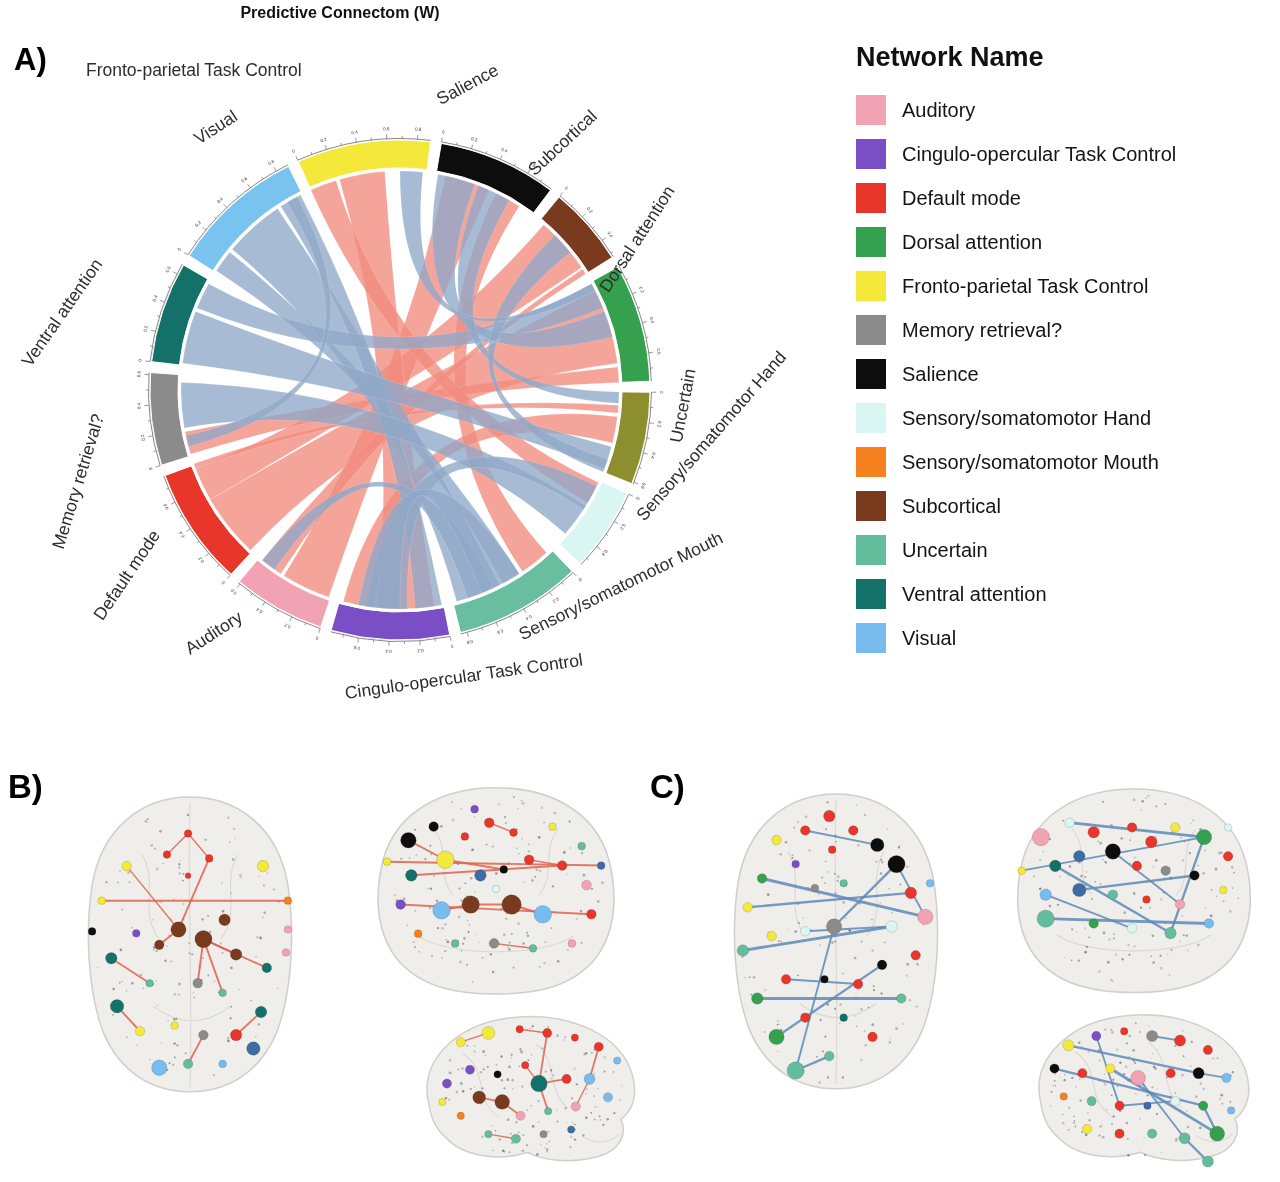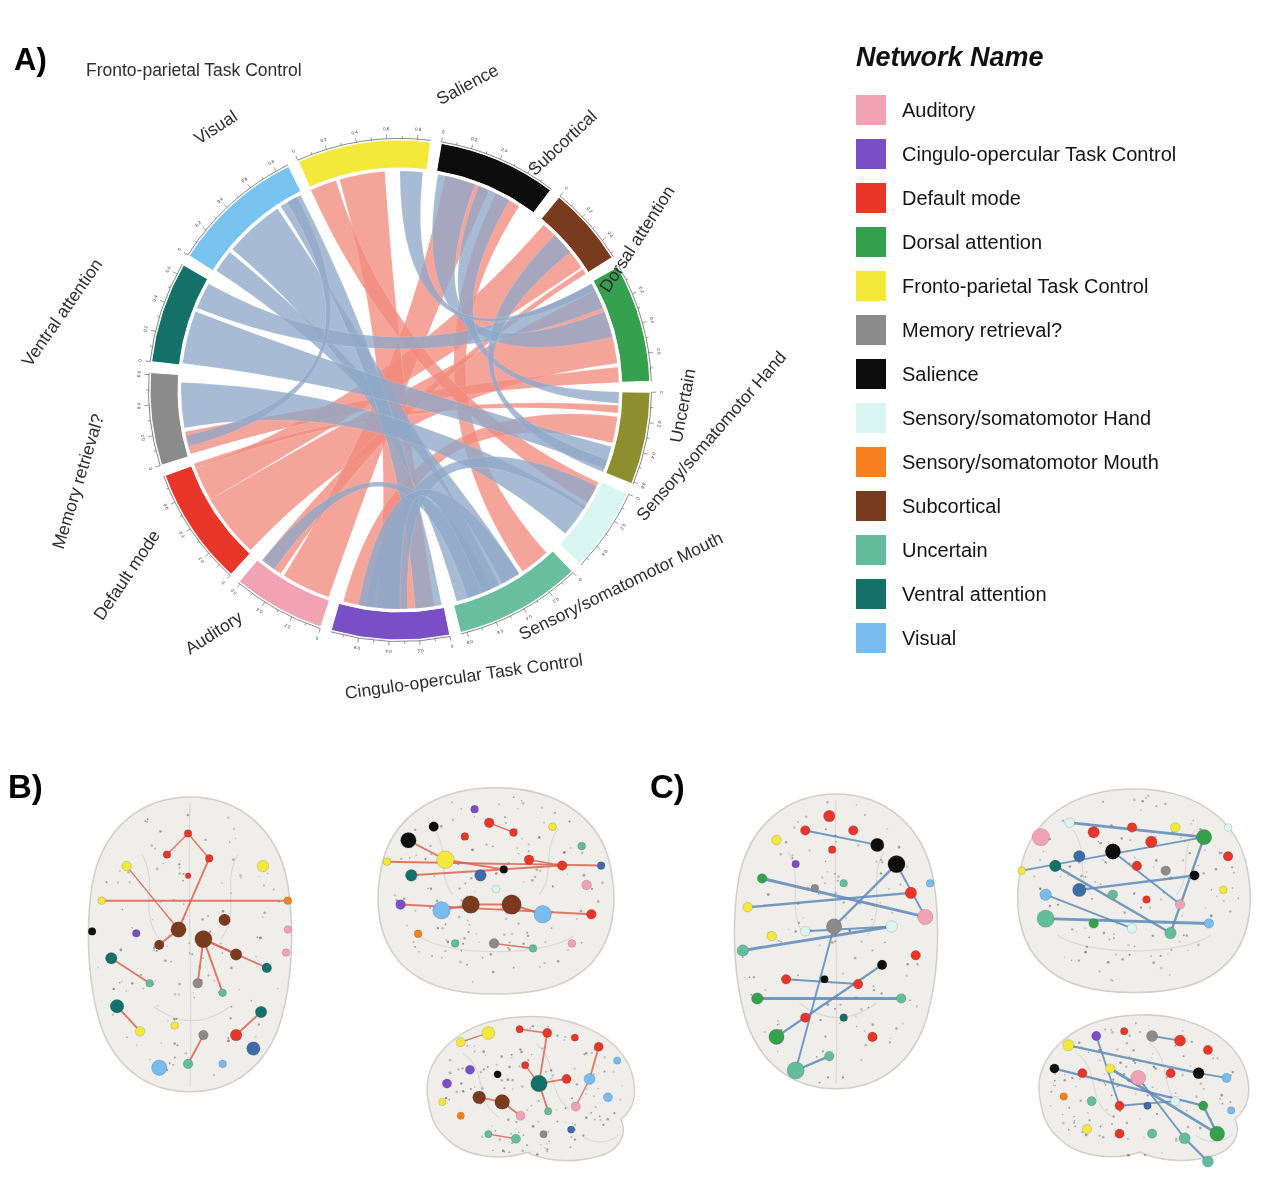--- a/index.html
+++ b/index.html
@@ -9,36 +9,37 @@
   #label-a{left:14px;top:42px;font-size:31px;}
   #label-b{left:8px;top:768px;font-size:33px;}
   #label-c{left:650px;top:768px;font-size:33px;}
   .chart-title{position:absolute;left:60px;top:4px;width:560px;text-align:center;
                font-size:16px;font-weight:bold;color:#111;}
   #chord{position:absolute;left:70px;top:60px;width:660px;height:660px;}
   #chord-labels{position:absolute;left:0;top:0;width:1280px;height:760px;pointer-events:none;}
   .chord-label{position:absolute;font-size:17.5px;color:#2d2d2d;white-space:nowrap;
                transform-origin:0 50%;}
   #legend{position:absolute;left:856px;top:42px;width:424px;}
-  .legend-title{font-size:27px;font-style:italic;font-weight:bold;color:#111;margin-bottom:22px;}
+  .legend-title{font-size:27px;font-weight:bold;color:#111;margin-bottom:22px;}
   .legend-row{display:flex;align-items:center;gap:16px;margin-bottom:14px;}
   .swatch{width:30px;height:30px;flex:0 0 30px;}
   .legend-label{font-size:20px;color:#141414;line-height:30px;}
   .brain{position:absolute;}
   #b-axial{left:46px;top:776px;width:288px;height:330px;}
   #b-coronal{left:350px;top:766px;width:292px;height:242px;}
   #b-sagittal{left:386px;top:998px;width:282px;height:184px;}
   #c-axial{left:692px;top:772px;width:288px;height:332px;}
   #c-coronal{left:990px;top:766px;width:288px;height:242px;}
   #c-sagittal{left:1000px;top:996px;width:280px;height:186px;}
 </style>
 </head>
 <body>
 
 <div id="page">
+  <div class="chart-title">Predictive Connectom (W)</div>
   <div class="panel-label" id="label-a">A)</div>
 
   <svg id="chord" viewBox="0 0 660 660">
       <path d="M180.6,490.2 A219,219 0 0 1 140.3,439.5 Q330,330 525.1,230.6 A219,219 0 0 1 547.4,303.3 Q330,330 180.6,490.2 Z" fill="#F28B7D" fill-opacity="0.78" stroke="rgba(255,255,255,0.35)" stroke-width="0.4"></path>
       <path d="M140.3,439.5 A219,219 0 0 1 125.5,408.5 Q330,330 473.7,164.7 A219,219 0 0 1 511.6,207.5 Q330,330 140.3,439.5 Z" fill="#F28B7D" fill-opacity="0.78" stroke="rgba(255,255,255,0.35)" stroke-width="0.4"></path>
       <path d="M258.7,537.1 A219,219 0 0 1 213.9,515.7 Q330,330 375.5,115.8 A219,219 0 0 1 419.1,129.9 Q330,330 258.7,537.1 Z" fill="#F28B7D" fill-opacity="0.78" stroke="rgba(255,255,255,0.35)" stroke-width="0.4"></path>
       <path d="M364.3,546.3 A219,219 0 0 1 307.1,547.8 Q330,330 269.6,119.5 A219,219 0 0 1 314.7,111.5 Q330,330 364.3,546.3 Z" fill="#F28B7D" fill-opacity="0.78" stroke="rgba(255,255,255,0.35)" stroke-width="0.4"></path>
       <path d="M476.5,492.7 A219,219 0 0 1 452.5,511.6 Q330,330 426.0,133.2 A219,219 0 0 1 449.3,146.3 Q330,330 476.5,492.7 Z" fill="#F28B7D" fill-opacity="0.78" stroke="rgba(255,255,255,0.35)" stroke-width="0.4"></path>
       <path d="M125.5,408.5 A219,219 0 0 1 123.8,403.8 Q330,330 548.5,345.3 A219,219 0 0 1 547.8,352.9 Q330,330 125.5,408.5 Z" fill="#F28B7D" fill-opacity="0.78" stroke="rgba(255,255,255,0.35)" stroke-width="0.4"></path>
       <path d="M120.6,394.0 A219,219 0 0 1 115.0,371.8 Q330,330 547.8,307.1 A219,219 0 0 1 548.9,322.4 Q330,330 120.6,394.0 Z" fill="#F28B7D" fill-opacity="0.78" stroke="rgba(255,255,255,0.35)" stroke-width="0.4"></path>

